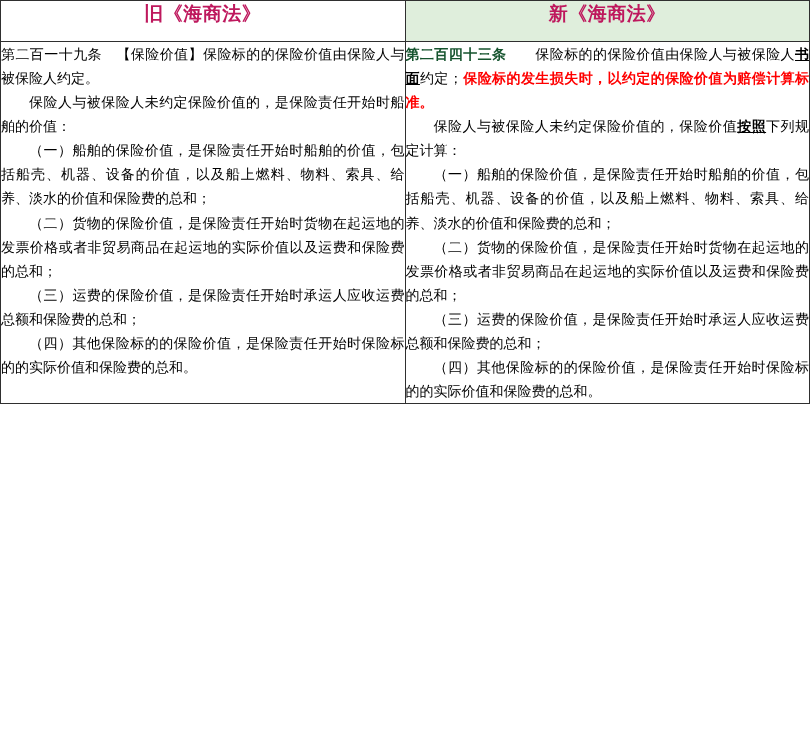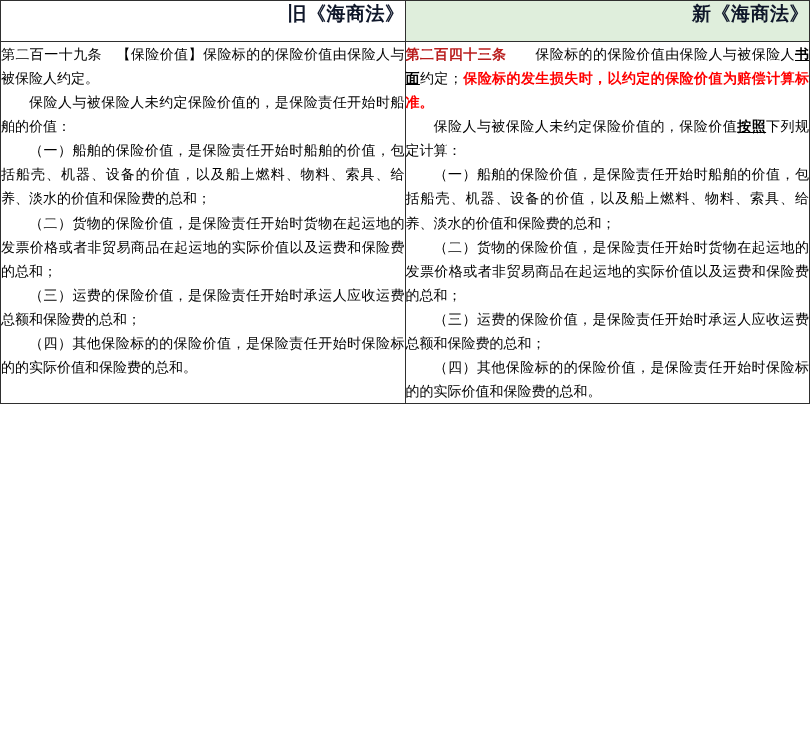--- a/index.html
+++ b/index.html
@@ -24,23 +24,23 @@
   }
   table.law-table td, table.law-table th {
     border: 1px solid #2f2f2f;
     vertical-align: top;
     padding: 0;
   }
   th.head-cell {
     height: 40px;
     font-size: 19px;
     font-weight: bold;
-    text-align: right;
+    text-align: center;
     vertical-align: middle;
-    color: #0f172a;
+    color: #be185d;
     letter-spacing: 0.5px;
   }
   th.head-old {
     background: #ffffff;
   }
   th.head-new {
     background: #dfeedc;
   }
   td.body-cell {
     padding: 10px 9px 12px 9px;
@@ -55,21 +55,21 @@
     text-indent: 2em;
   }
   .para.no-indent {
     text-indent: 0;
   }
   .red-bold {
     color: #ff0000;
     font-weight: bold;
   }
   .green-bold {
-    color: #b91c1c;
+    color: #14532d;
     font-weight: bold;
   }
   .black-bold {
     color: #000000;
     font-weight: bold;
     text-decoration: underline;
   }
 </style>
 </head>
 <body>

